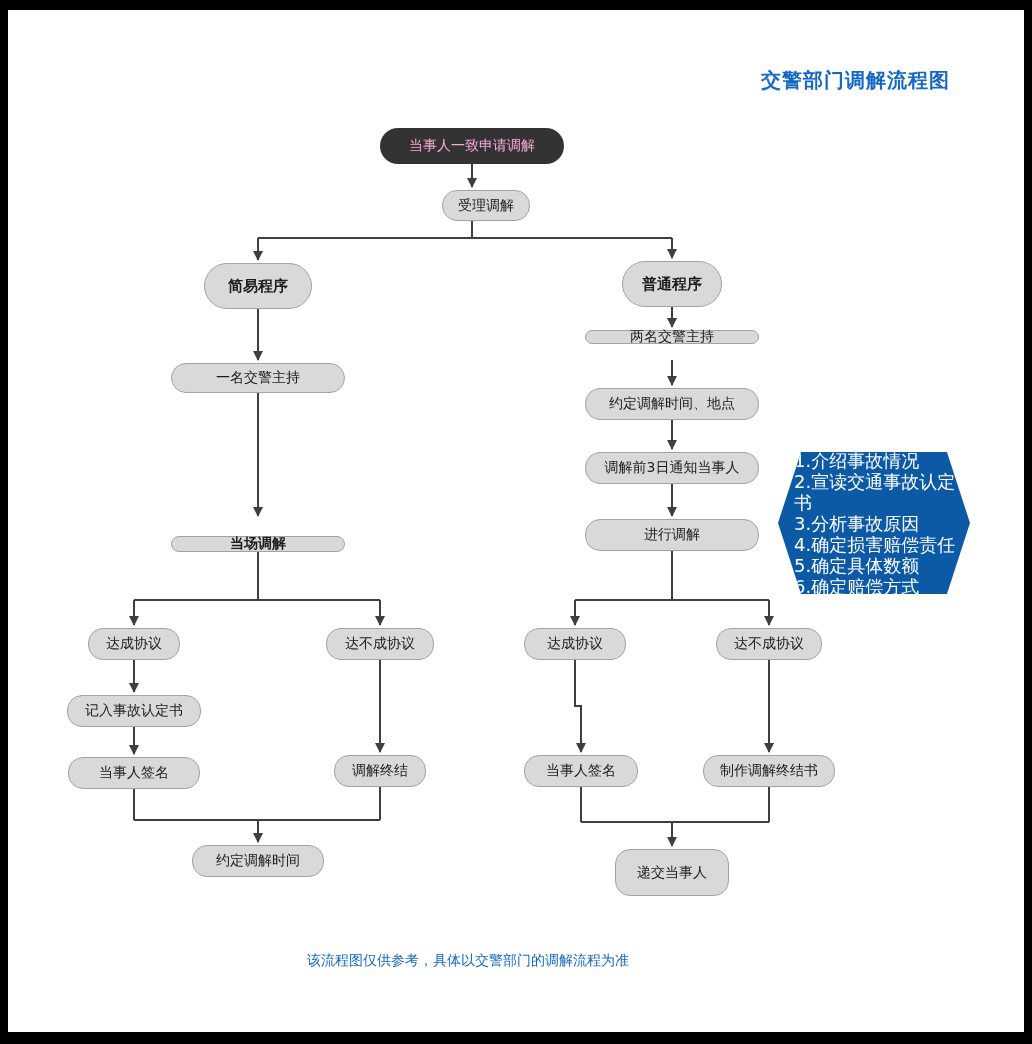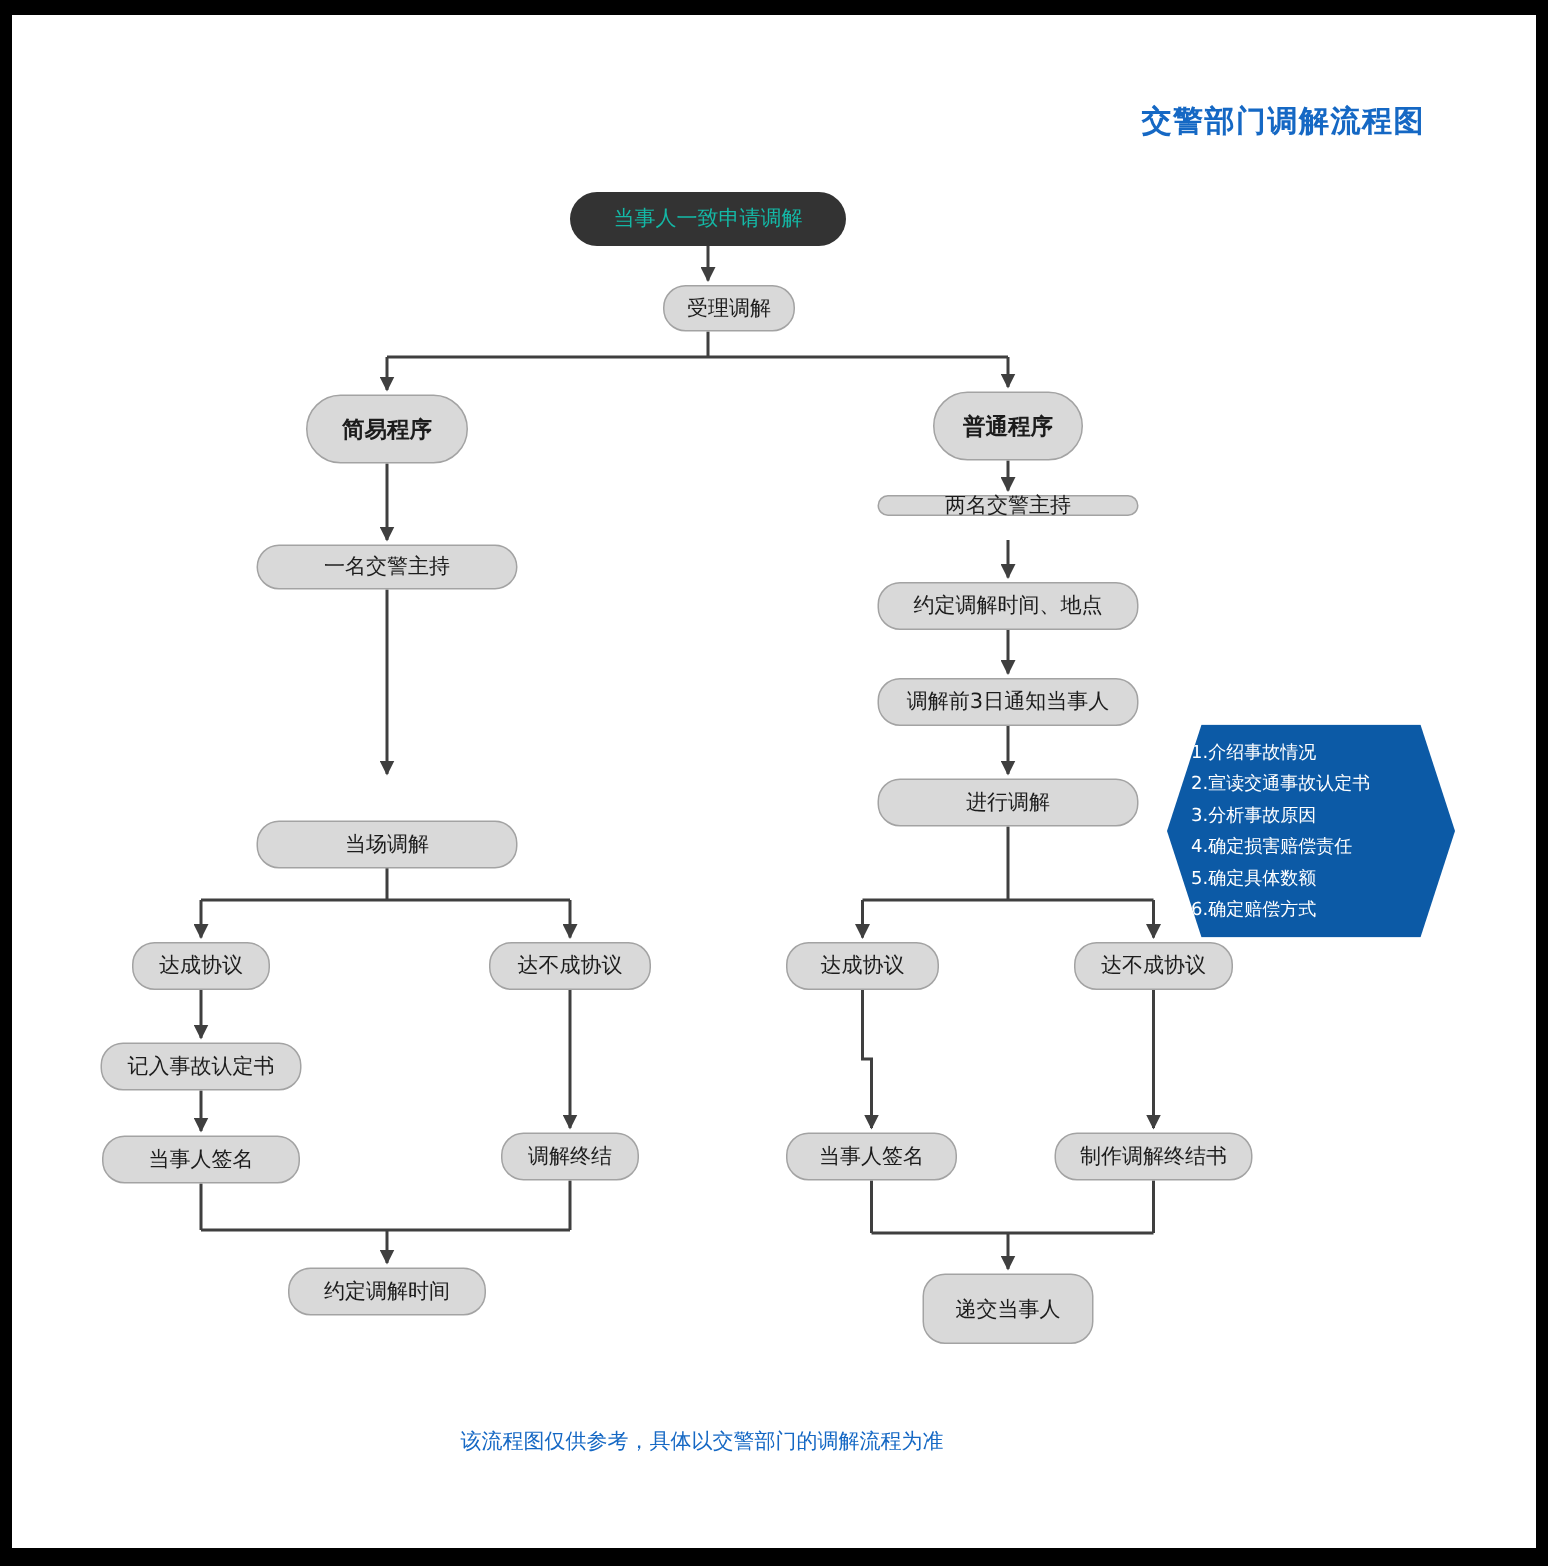--- a/index.html
+++ b/index.html
@@ -33,31 +33,31 @@
   #arrowhead path { fill:var(--line-color,#3f3f3f); stroke:none; }
 
   .node {
     position:absolute; display:flex; align-items:center; justify-content:center;
     background:var(--node-fill,#d9d9d9);
     border:1px solid var(--node-border,#a3a3a3);
     border-radius:15px; font-size:14px; color:#1c1c1c;
     white-space:nowrap; z-index:2;
   }
   .node.start {
-    background:var(--dark-node-fill,#333333); color:#14b8a6;
+    background:var(--dark-node-fill,#333333); color:#f9a8d4;
     border:none; border-radius:18px;
   }
   .node.big { border-radius:23px; font-weight:bold; font-size:15px; }
 
   .hex {
     position:absolute; left:778px; top:452px; width:192px; height:142px;
     background:var(--hexagon-fill,#0c5aa6);
     clip-path:polygon(0 50%, 12% 0, 88% 0, 100% 50%, 88% 100%, 12% 100%);
     color:#fff; display:flex; flex-direction:column; justify-content:center;
-    padding-left:16px; font-size:12px; line-height:21px; z-index:3;margin-top:31px;
+    padding-left:16px; font-size:18px; line-height:21px; z-index:3;
   }
 </style>
 </head>
 <body>
 
 <div class="page">
 
   <svg class="connector" width="1032" height="1044" viewBox="0 0 1032 1044">
     <defs>
       <marker id="arrowhead" viewBox="0 0 10 10" refX="9" refY="5" markerWidth="5" markerHeight="5" orient="auto">
@@ -96,21 +96,21 @@
   <div class="diagram-title">交警部门调解流程图</div>
   <div class="footer-note">该流程图仅供参考，具体以交警部门的调解流程为准</div>
 
   <div class="node start" style="left:380px; top:128px; width:184px; height:36px;">当事人一致申请调解</div>
   <div class="node" style="left:442px; top:190px; width:88px; height:31px;">受理调解</div>
 
   <div class="node big" style="left:204px; top:263px; width:108px; height:46px;">简易程序</div>
   <div class="node" style="left:171px; top:363px; width:174px; height:30px;">一名交警主持</div>
 
   <div class="node big" style="left:622px; top:261px; width:100px; height:46px;">普通程序</div>
-  <div class="node" style="left:171px; top:547px; width:174px; height:32px;">当场调解</div>
+  <div class="node" style="left:171px; top:536px; width:174px; height:16px;font-weight:bold;">当场调解</div>
   <div class="node" style="left:88px; top:628px; width:92px; height:32px;">达成协议</div>
   <div class="node" style="left:326px; top:628px; width:108px; height:32px;">达不成协议</div>
   <div class="node" style="left:67px; top:695px; width:134px; height:32px;">记入事故认定书</div>
   <div class="node" style="left:68px; top:757px; width:132px; height:32px;">当事人签名</div>
   <div class="node" style="left:334px; top:755px; width:92px; height:32px;">调解终结</div>
   <div class="node" style="left:192px; top:845px; width:132px; height:32px;">约定调解时间</div>
 
   <div class="node" style="left:585px; top:330px; width:174px; height:14px;">两名交警主持</div>
   <div class="node" style="left:585px; top:388px; width:174px; height:32px;">约定调解时间、地点</div>
   <div class="node" style="left:585px; top:452px; width:174px; height:32px;">调解前3日通知当事人</div>

